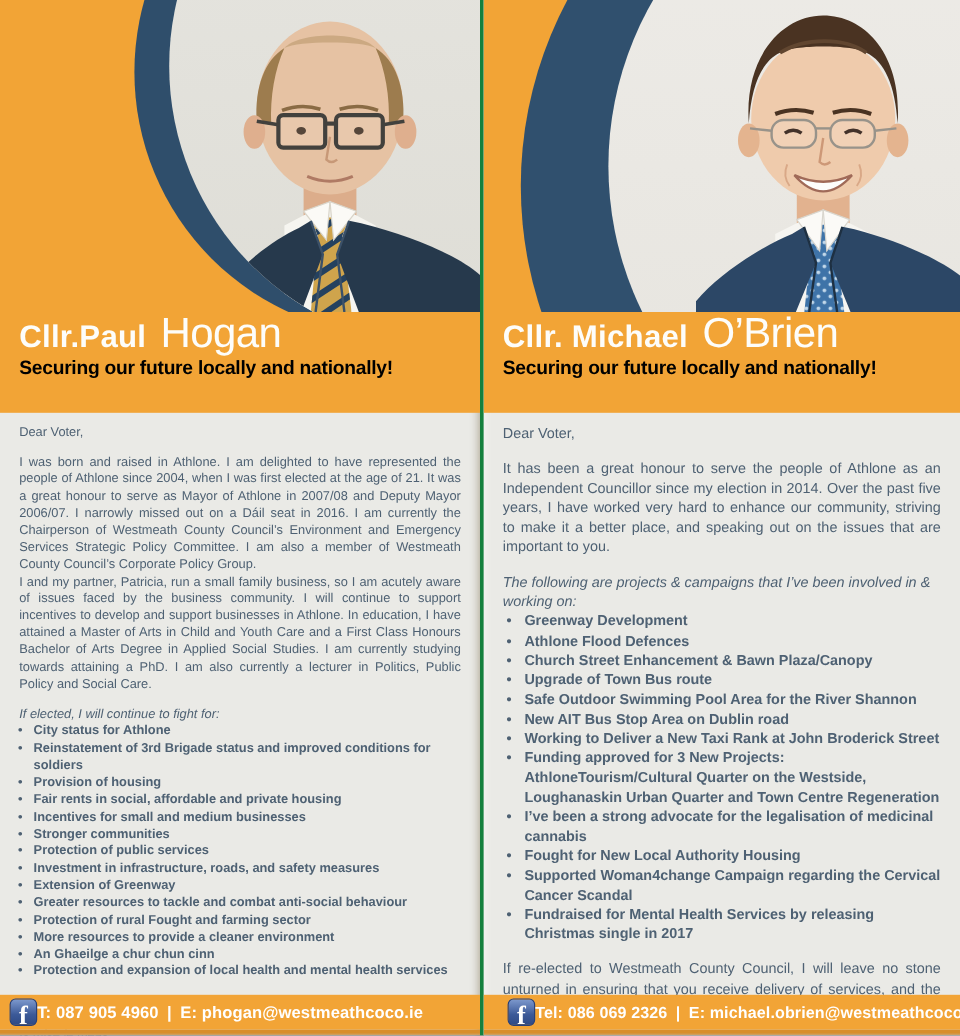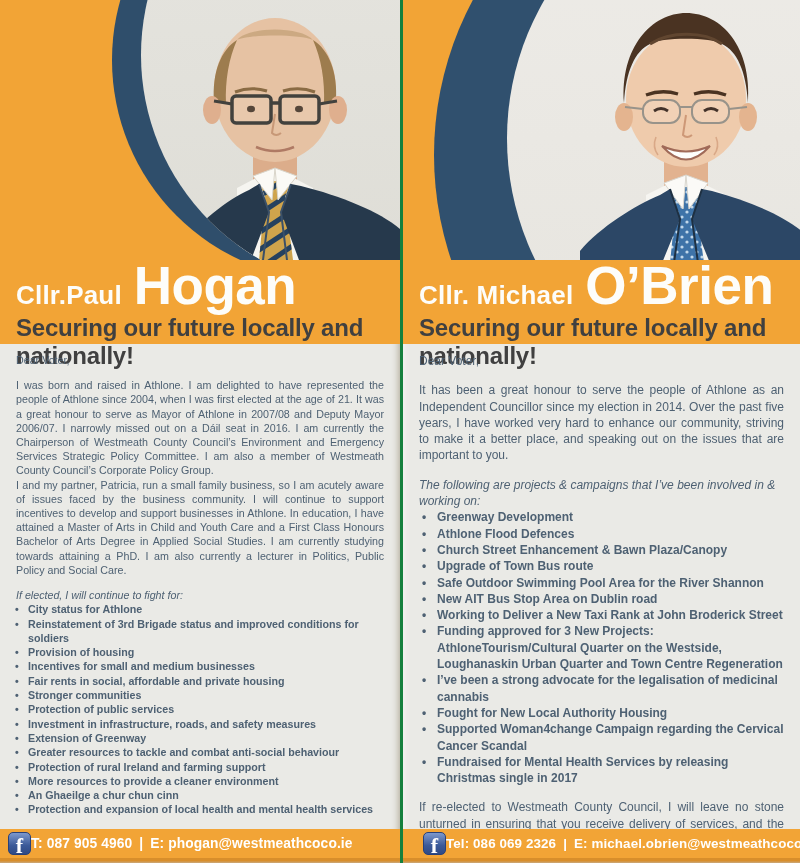--- a/index.html
+++ b/index.html
@@ -26,22 +26,22 @@
   .panel-right .ring  { left: 31px;  top: -174px; width: 658px; height: 658px; background: #30506E; }
   .panel-right .photo { left: 104px; top: -137px; width: 551px; height: 551px; background: linear-gradient(180deg,#EEECE8,#E6E4DE); overflow: hidden; }
   .portrait { position: absolute; }
   .panel-left  .portrait { left: 0;    top: 180px; width: 260px; height: 260px; }
   .panel-right .portrait { left: 37px; top: 136px; width: 260px; height: 264px; }
 
   
   .band { height: 84px; background: #F2A436; padding: 2px 14px 0 16px; }
   .name-row { display: flex; align-items: baseline; gap: 12px; color: #FDFDFA; white-space: nowrap; }
   .name-prefix  { font-size: 26px; font-weight: bold; letter-spacing: .2px; }
-  .name-surname { font-size: 53px; font-weight: bold; line-height: .92; letter-spacing: -.5px; }
-  .tagline { margin-top: 3px; font-size: 24px; font-weight: bold; color: #404040; letter-spacing: -.2px; }
+  .name-surname { font-size: 35px; font-weight: normal; line-height: .92; letter-spacing: -.5px; }
+  .tagline { margin-top: 3px; font-size: 16px; font-weight: bold; color: #000000; letter-spacing: -.2px; }
 
   
   .pbody {
     padding: 9px 16px 0 16px; color: #4E6173;
   }
   .panel-left  .pbody { font-size: 10.7px; line-height: 14.2px; }
   .panel-right .pbody { font-size: 12px;   line-height: 16.3px; }
   .pbody p { margin: 0; text-align: justify; }
   .pbody p.nojust { text-align: left; font-style: italic; }
   .gap-l { margin-top: 11px !important; }
@@ -166,28 +166,28 @@
 
     <div class="pbody">
       <p>Dear Voter,</p>
       <p class="gap-l">I was born and raised in Athlone. I am delighted to have represented the people of Athlone since 2004, when I was first elected at the age of 21. It was a great honour to serve as Mayor of Athlone in 2007/08 and Deputy Mayor 2006/07. I narrowly missed out on a Dáil seat in 2016. I am currently the Chairperson of Westmeath County Council’s Environment and Emergency Services Strategic Policy Committee. I am also a member of Westmeath County Council’s Corporate Policy Group.</p>
       <p>I and my partner, Patricia, run a small family business, so I am acutely aware of issues faced by the business community. I will continue to support incentives to develop and support businesses in Athlone. In education, I have attained a Master of Arts in Child and Youth Care and a First Class Honours Bachelor of Arts Degree in Applied Social Studies. I am currently studying towards attaining a PhD. I am also currently a lecturer in Politics, Public Policy and Social Care.</p>
       <p class="gap-l nojust">If elected, I will continue to fight for:</p>
       <ul class="bullets">
           <li>City status for Athlone</li>
           <li>Reinstatement of 3rd Brigade status and improved conditions for soldiers</li>
           <li>Provision of housing</li>
+          <li>Fair rents in social, affordable and private housing</li>
           <li>Incentives for small and medium businesses</li>
-          <li>Fair rents in social, affordable and private housing</li>
           <li>Stronger communities</li>
           <li>Protection of public services</li>
           <li>Investment in infrastructure, roads, and safety measures</li>
           <li>Extension of Greenway</li>
           <li>Greater resources to tackle and combat anti-social behaviour</li>
-          <li>Protection of rural Ireland and farming support</li>
+          <li>Protection of rural Fought and farming sector</li>
           <li>More resources to provide a cleaner environment</li>
           <li>An Ghaeilge a chur chun cinn</li>
           <li>Protection and expansion of local health and mental health services</li>
         </ul>
       <p class="gap-l">I would be delighted to continue this work on your behalf. In this regard, I am asking for your No. 1 vote on May 24th.</p>
       <p class="nojust">Is mise le meas,</p>
       <div class="signature">Paul</div>
     </div>
 
     <div class="footer">

